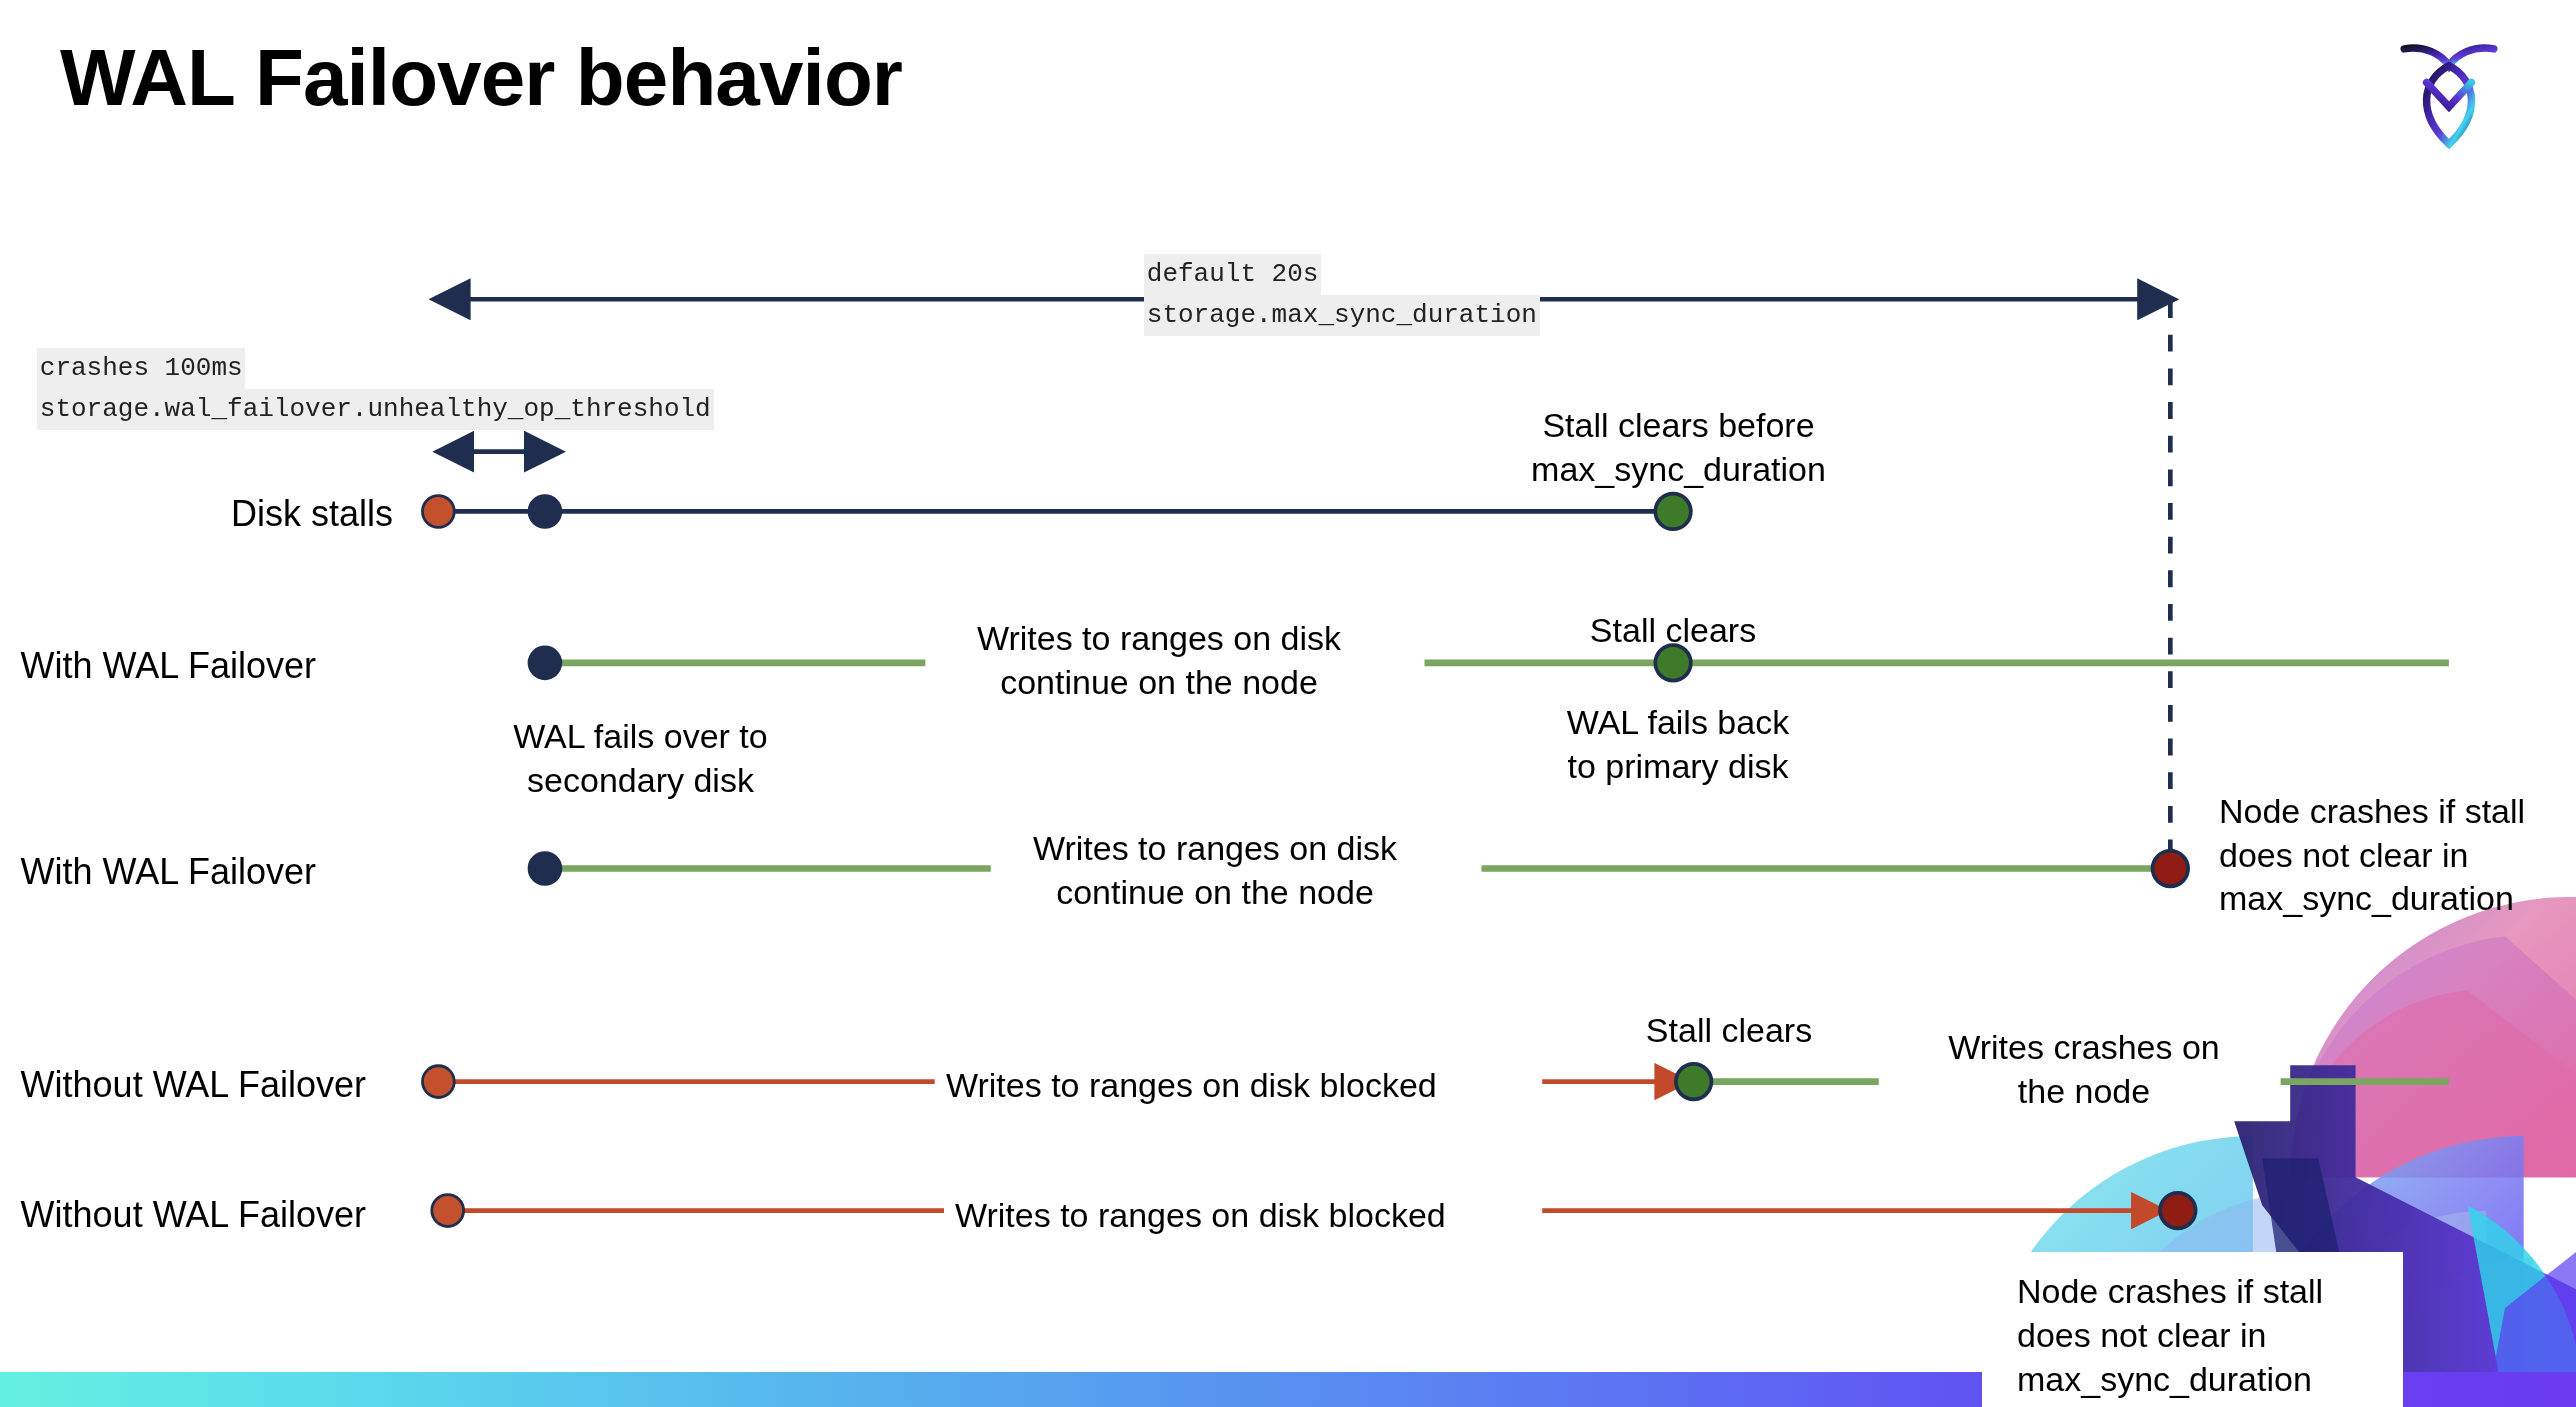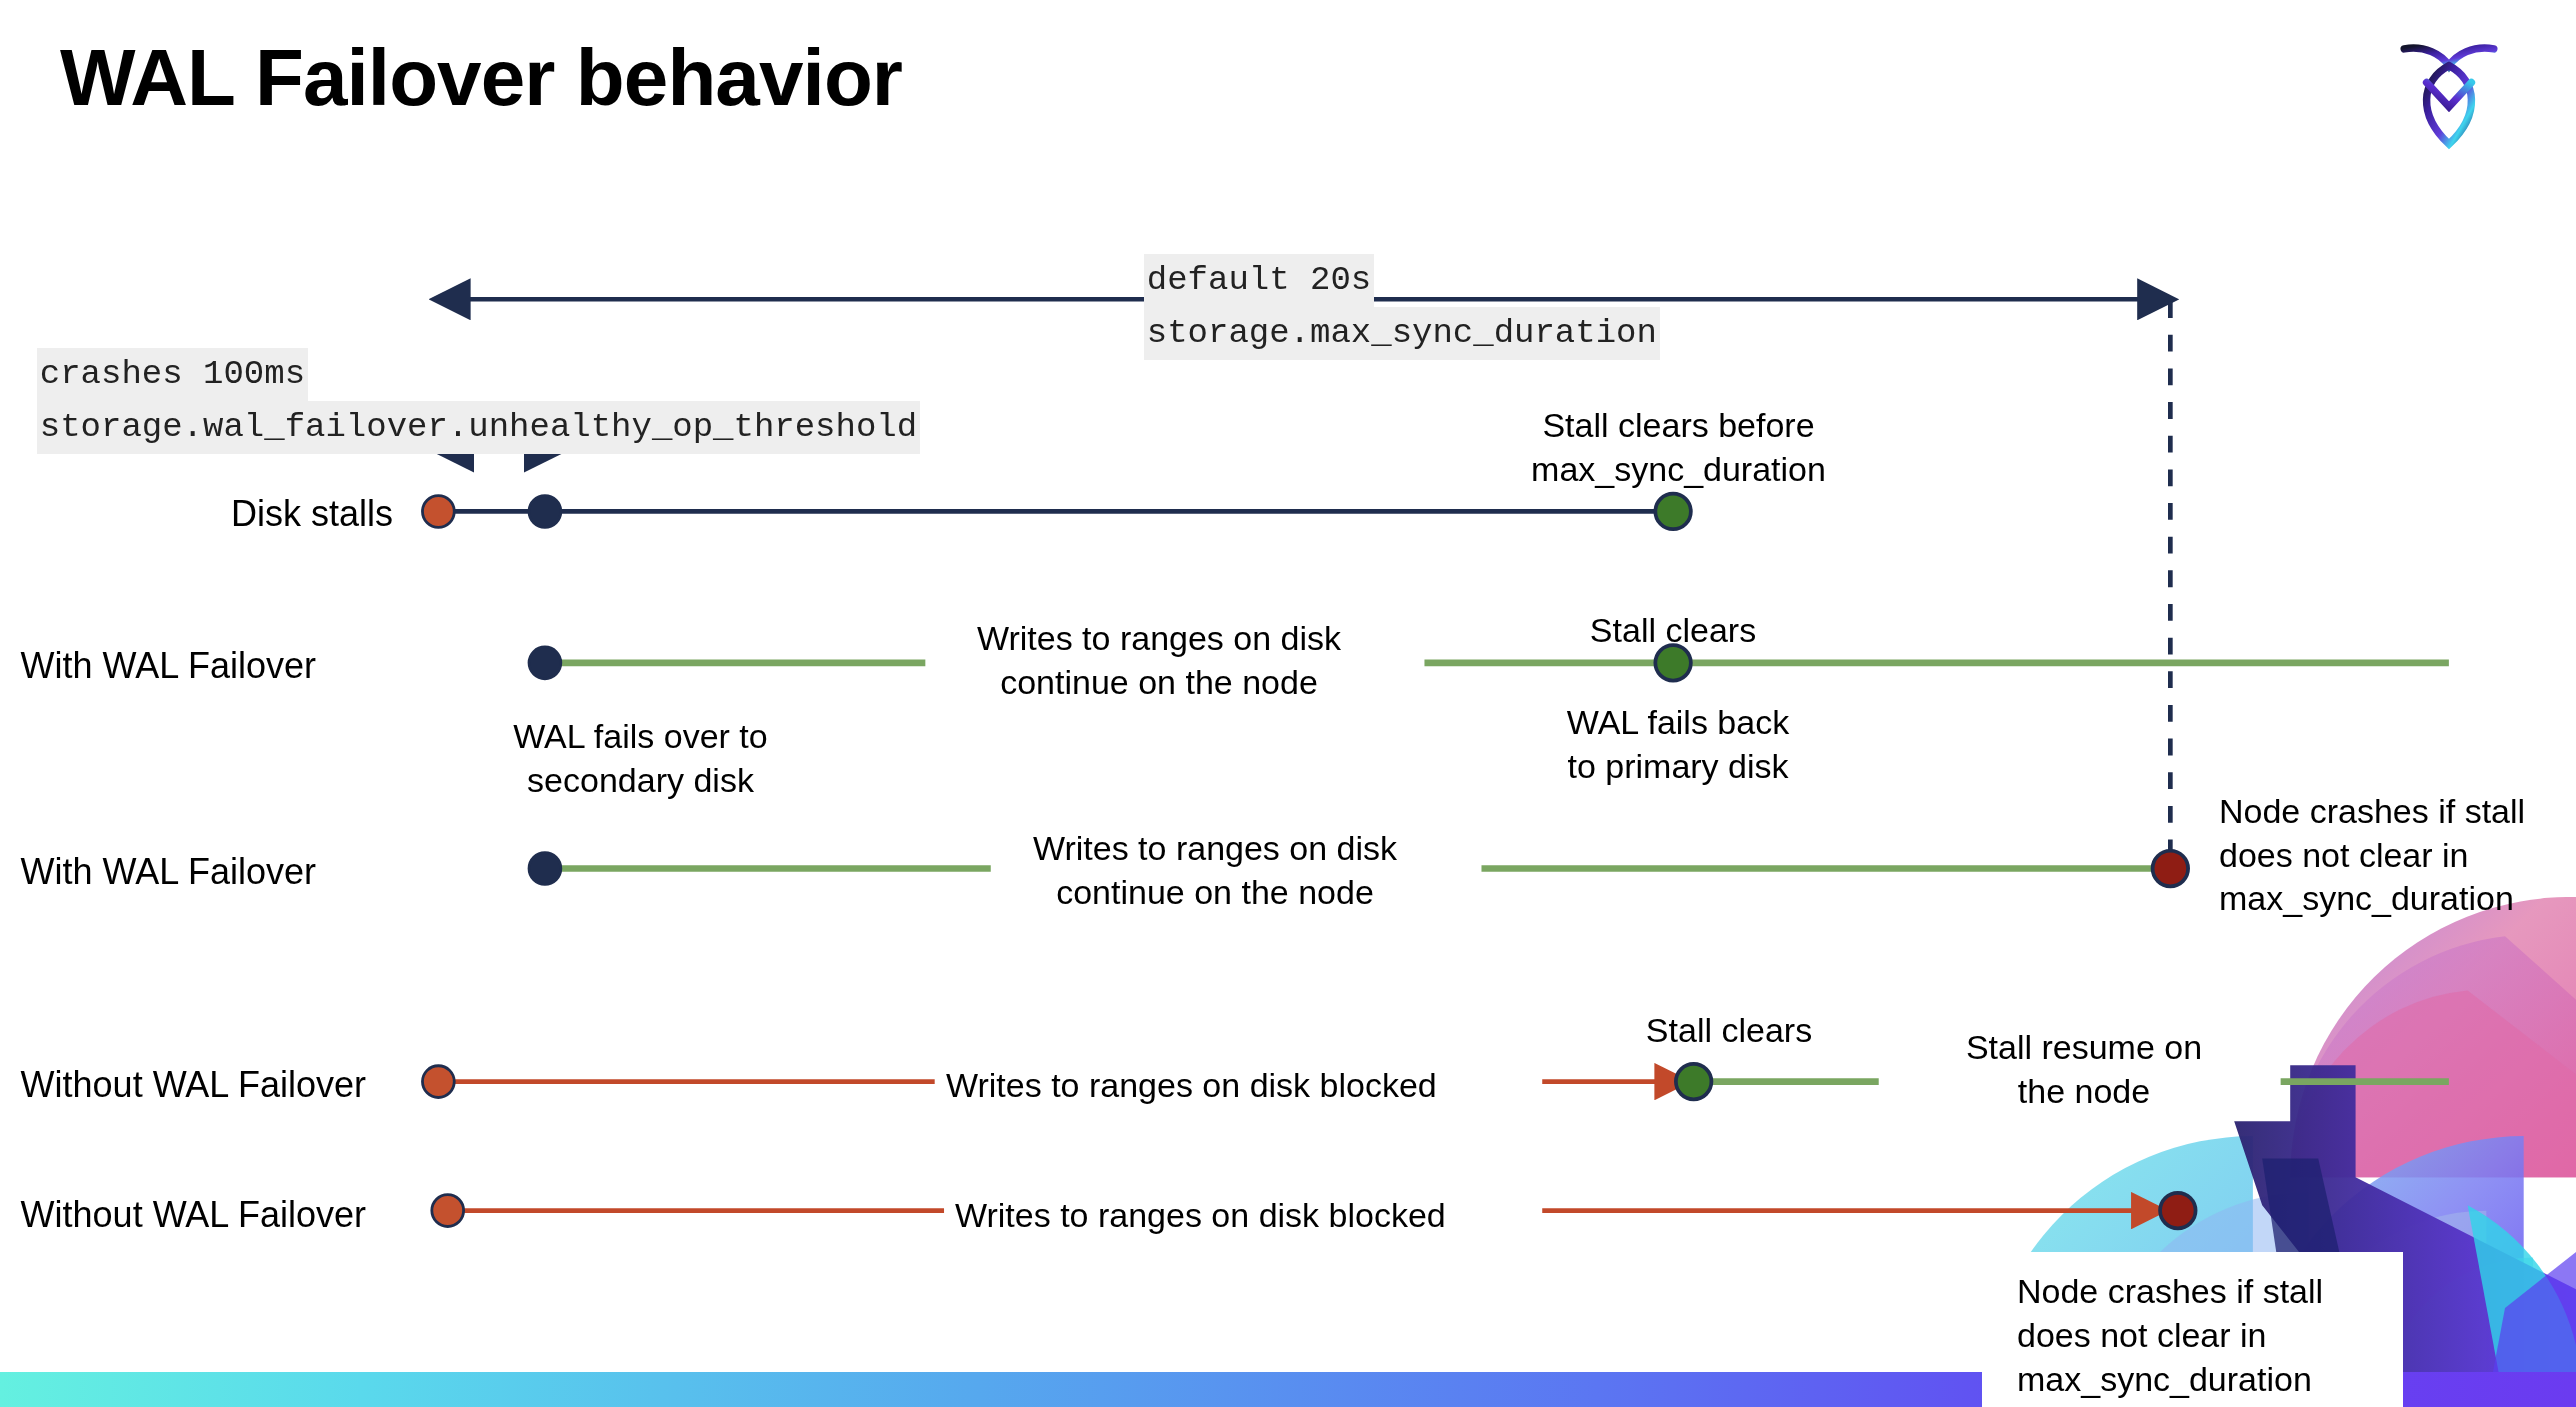--- a/index.html
+++ b/index.html
@@ -28,21 +28,21 @@
   #bottom-bar{position:absolute;left:0;top:1372px;width:2576px;height:36px;
     background:linear-gradient(90deg,#64f0e0 0%,#5ad9ec 14%,#56a8ee 38%,#5b76f2 62%,#6246f2 82%,#6b3bf0 100%);}
 
   
   #diagram-svg{position:absolute;left:0;top:0;width:2576px;height:1408px;}
 
   
   .code-label{
     position:absolute;
     font-family:"Liberation Mono", monospace;
-    font-size:34px;color:#222222;line-height:1.5;
+    font-size:26px;color:#222222;line-height:1.5;
     white-space:nowrap;
   }
   .code-label span{background:#eeeeee;padding:0.9px 2.8px;display:inline-block;}
 
   
   .ann{
     position:absolute;color:#000000;
     font-family:"Liberation Sans", sans-serif;
     font-size:34px;line-height:1.28;white-space:pre-line;
   }
@@ -220,21 +220,21 @@
   <div class="row-label" style="left:0px;top:851px;width:374px;text-align:left;padding-left:20.6px;box-sizing:border-box;">With WAL Failover</div>
   <div class="ann c" style="left:1000px;top:827px;width:430px;">Writes to ranges on disk
 continue on the node</div>
   <div class="ann l" style="left:2219px;top:790px;width:355px;">Node crashes if stall
 does not clear in
 max_sync_duration</div>
 
   <div class="row-label" style="left:0px;top:1064px;width:393px;text-align:left;padding-left:20.6px;box-sizing:border-box;">Without WAL Failover</div>
   <div class="ann l" style="left:946px;top:1064px;width:580px;">Writes to ranges on disk  blocked</div>
   <div class="ann c" style="left:1589px;top:1009px;width:280px;">Stall clears</div>
-  <div class="ann c" style="left:1925px;top:1026px;width:318px;">Stall resume on
+  <div class="ann c" style="left:1925px;top:1026px;width:318px;">Writes crashes on
 the node</div>
 
   <div class="row-label" style="left:0px;top:1194px;width:393px;text-align:left;padding-left:20.6px;box-sizing:border-box;">Without WAL Failover</div>
   <div class="ann l" style="left:955px;top:1194px;width:580px;">Writes to ranges on disk  blocked</div>
 
   <div id="crash-callout-box"></div>
   <div id="crash-callout-text" class="ann l">Node crashes if stall
 does not clear in
 max_sync_duration</div>
 

